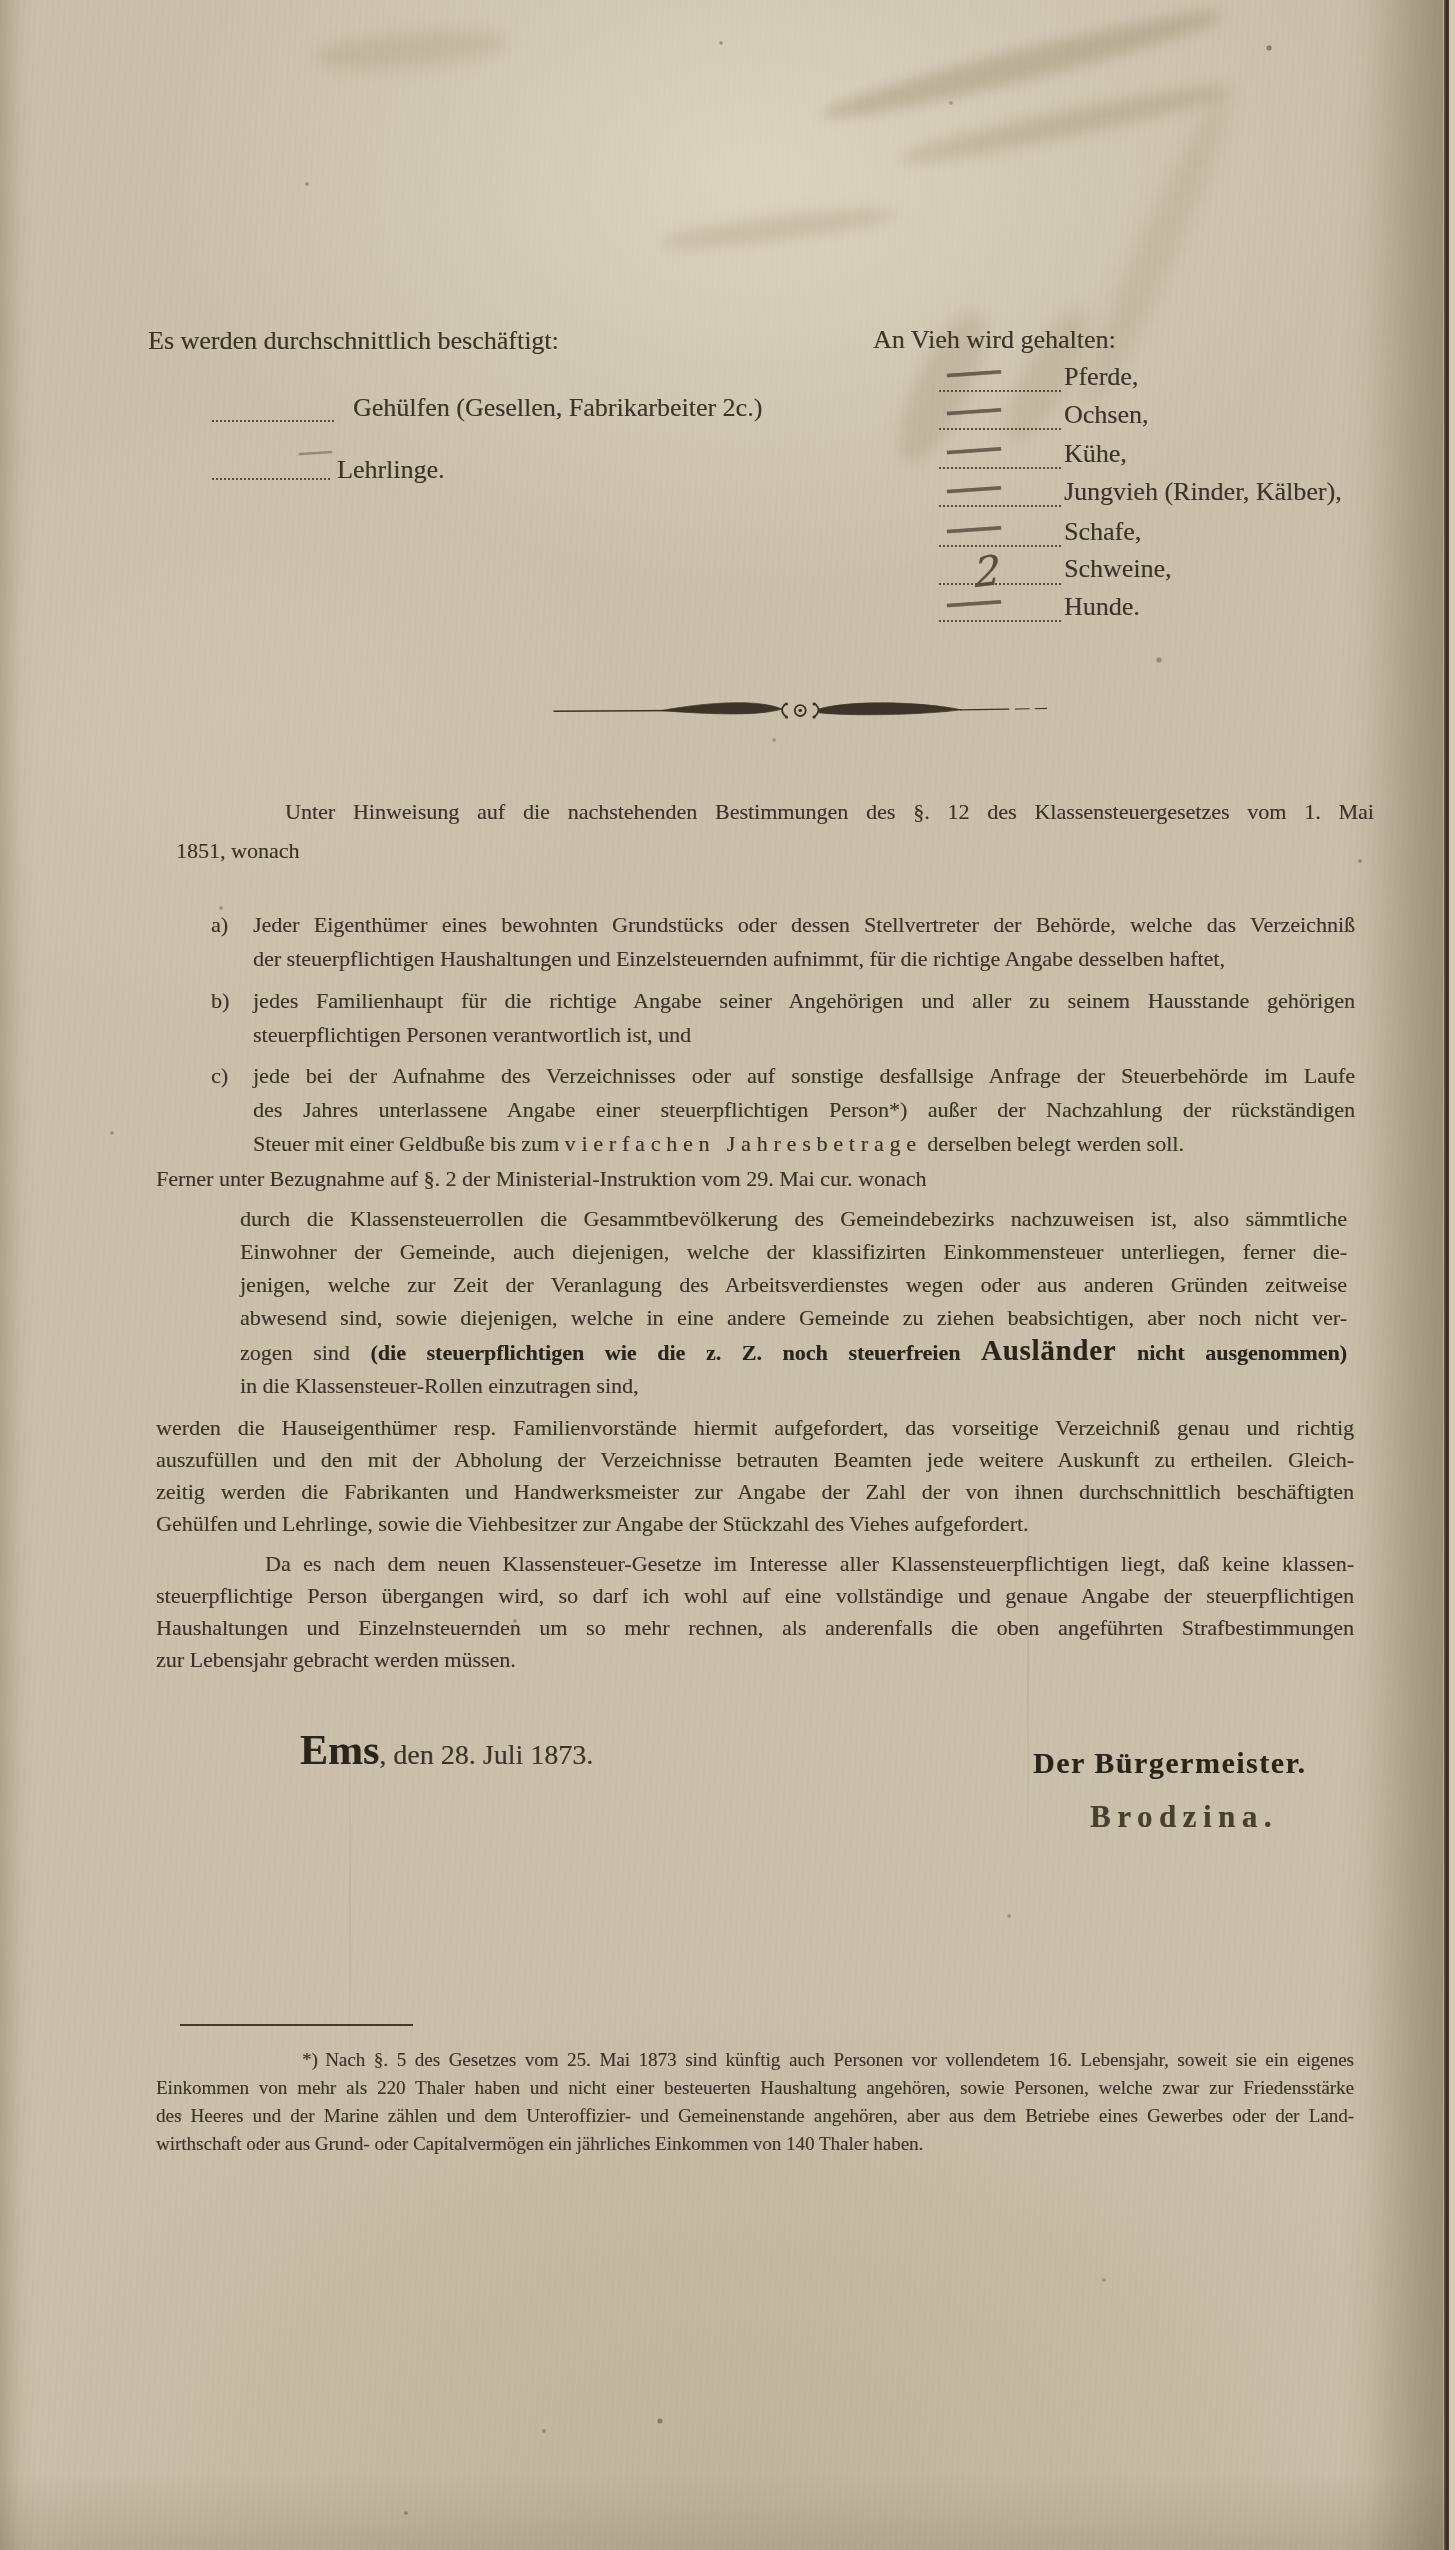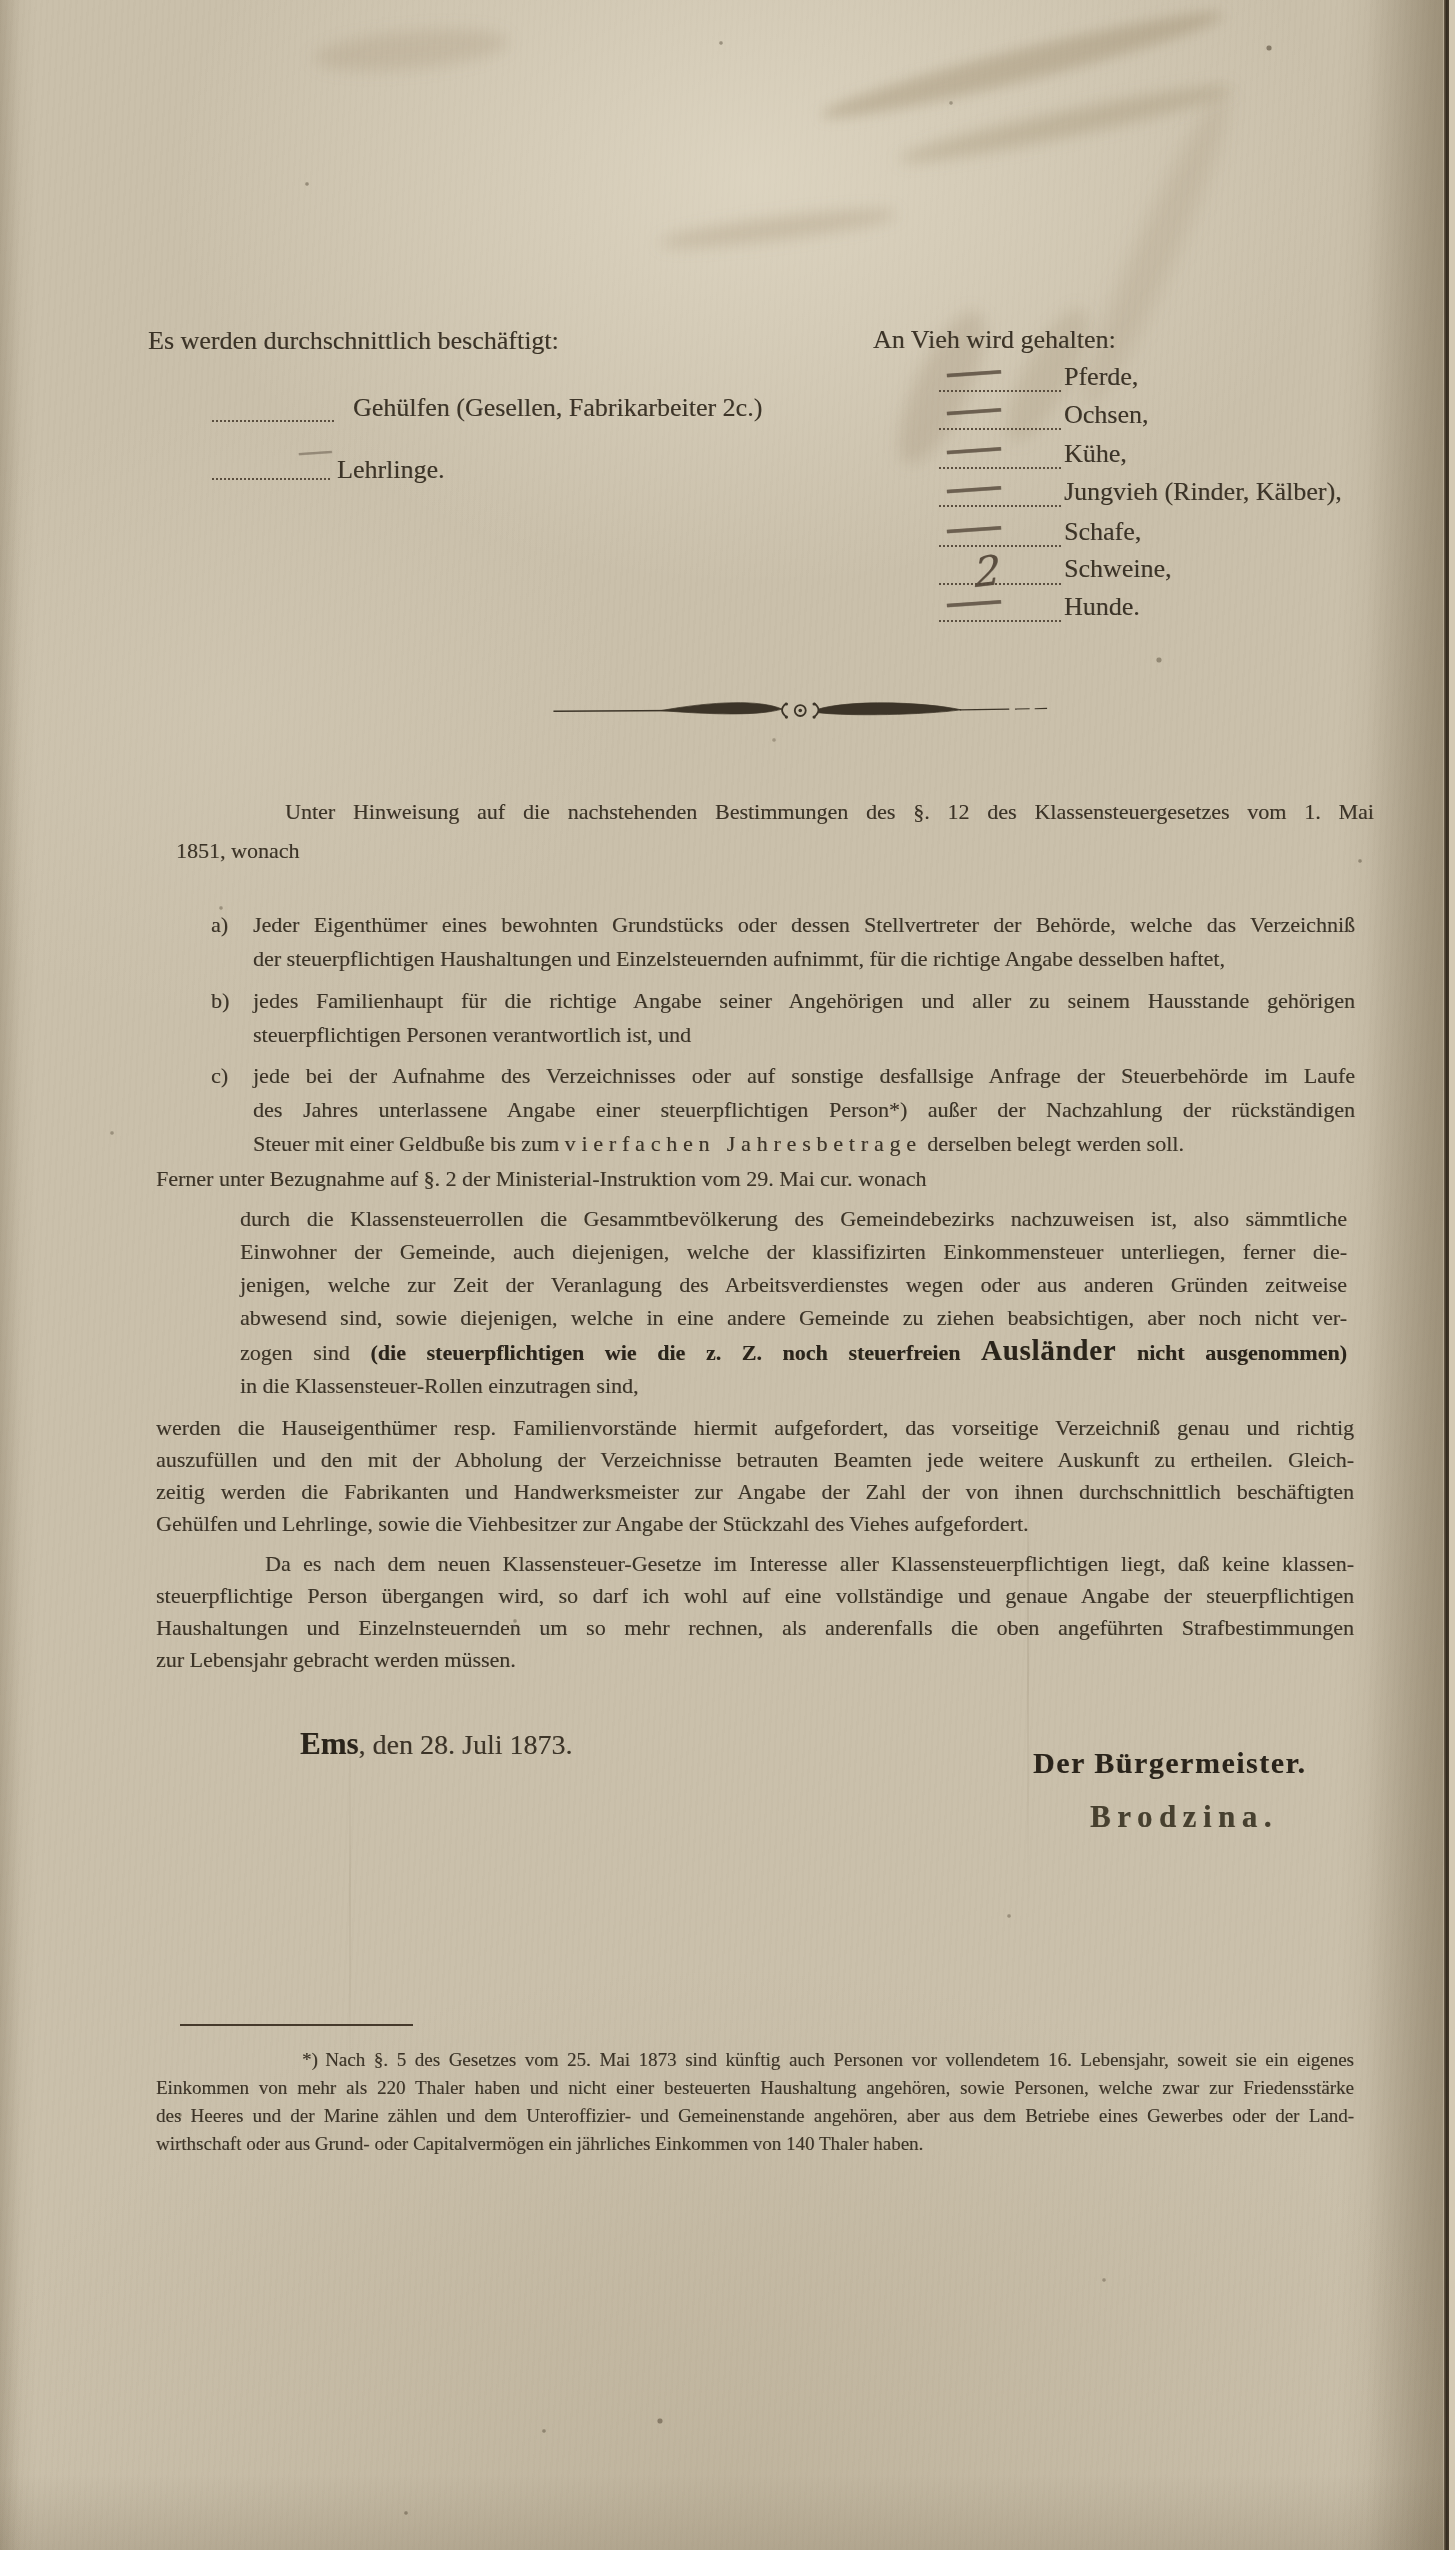--- a/index.html
+++ b/index.html
@@ -56,21 +56,21 @@
   .item .marker{position:absolute; left:0; top:0;}
   .item .ilines{margin-left:42px;}
   #item-a{top:908px;} #item-b{top:984px;} #item-c{top:1059px;}
   #ferner{left:156px; top:1166px; font-size:22px;}
   #block{left:240px; top:1202px; width:1107px; font-size:22px; line-height:33px;}
   #closing1{top:1412px; line-height:32px;}
   #closing2{top:1548px; line-height:32px;}
   #closing2 .indent1{text-indent:109px;}
 
   #dateline{left:300px; top:1726px; font-size:28px;}
-  #dateline .place{font-size:31px; font-weight:bold; color:var(--ink-bold);}
+  #dateline .place{font-size:42px; font-weight:bold; color:var(--ink-bold);}
   #sig-title{left:1033px; top:1746px; font-size:30px; font-weight:bold; color:var(--ink-bold); letter-spacing:1.5px;}
   #sig-name{left:1090px; top:1799px; font-size:31px; font-weight:bold; color:#47402f; letter-spacing:6.5px;}
 
   
   #fn-rule{position:absolute; left:180px; top:2024px; width:233px; border-top:2.9px solid #45392b;}
   #footnote{left:156px; top:2046px; width:1198px; font-size:19px; line-height:28px;}
   #footnote .fl1{text-indent:146px;}
   #footnote .fmark{margin-right:7.3px;}
 
   

